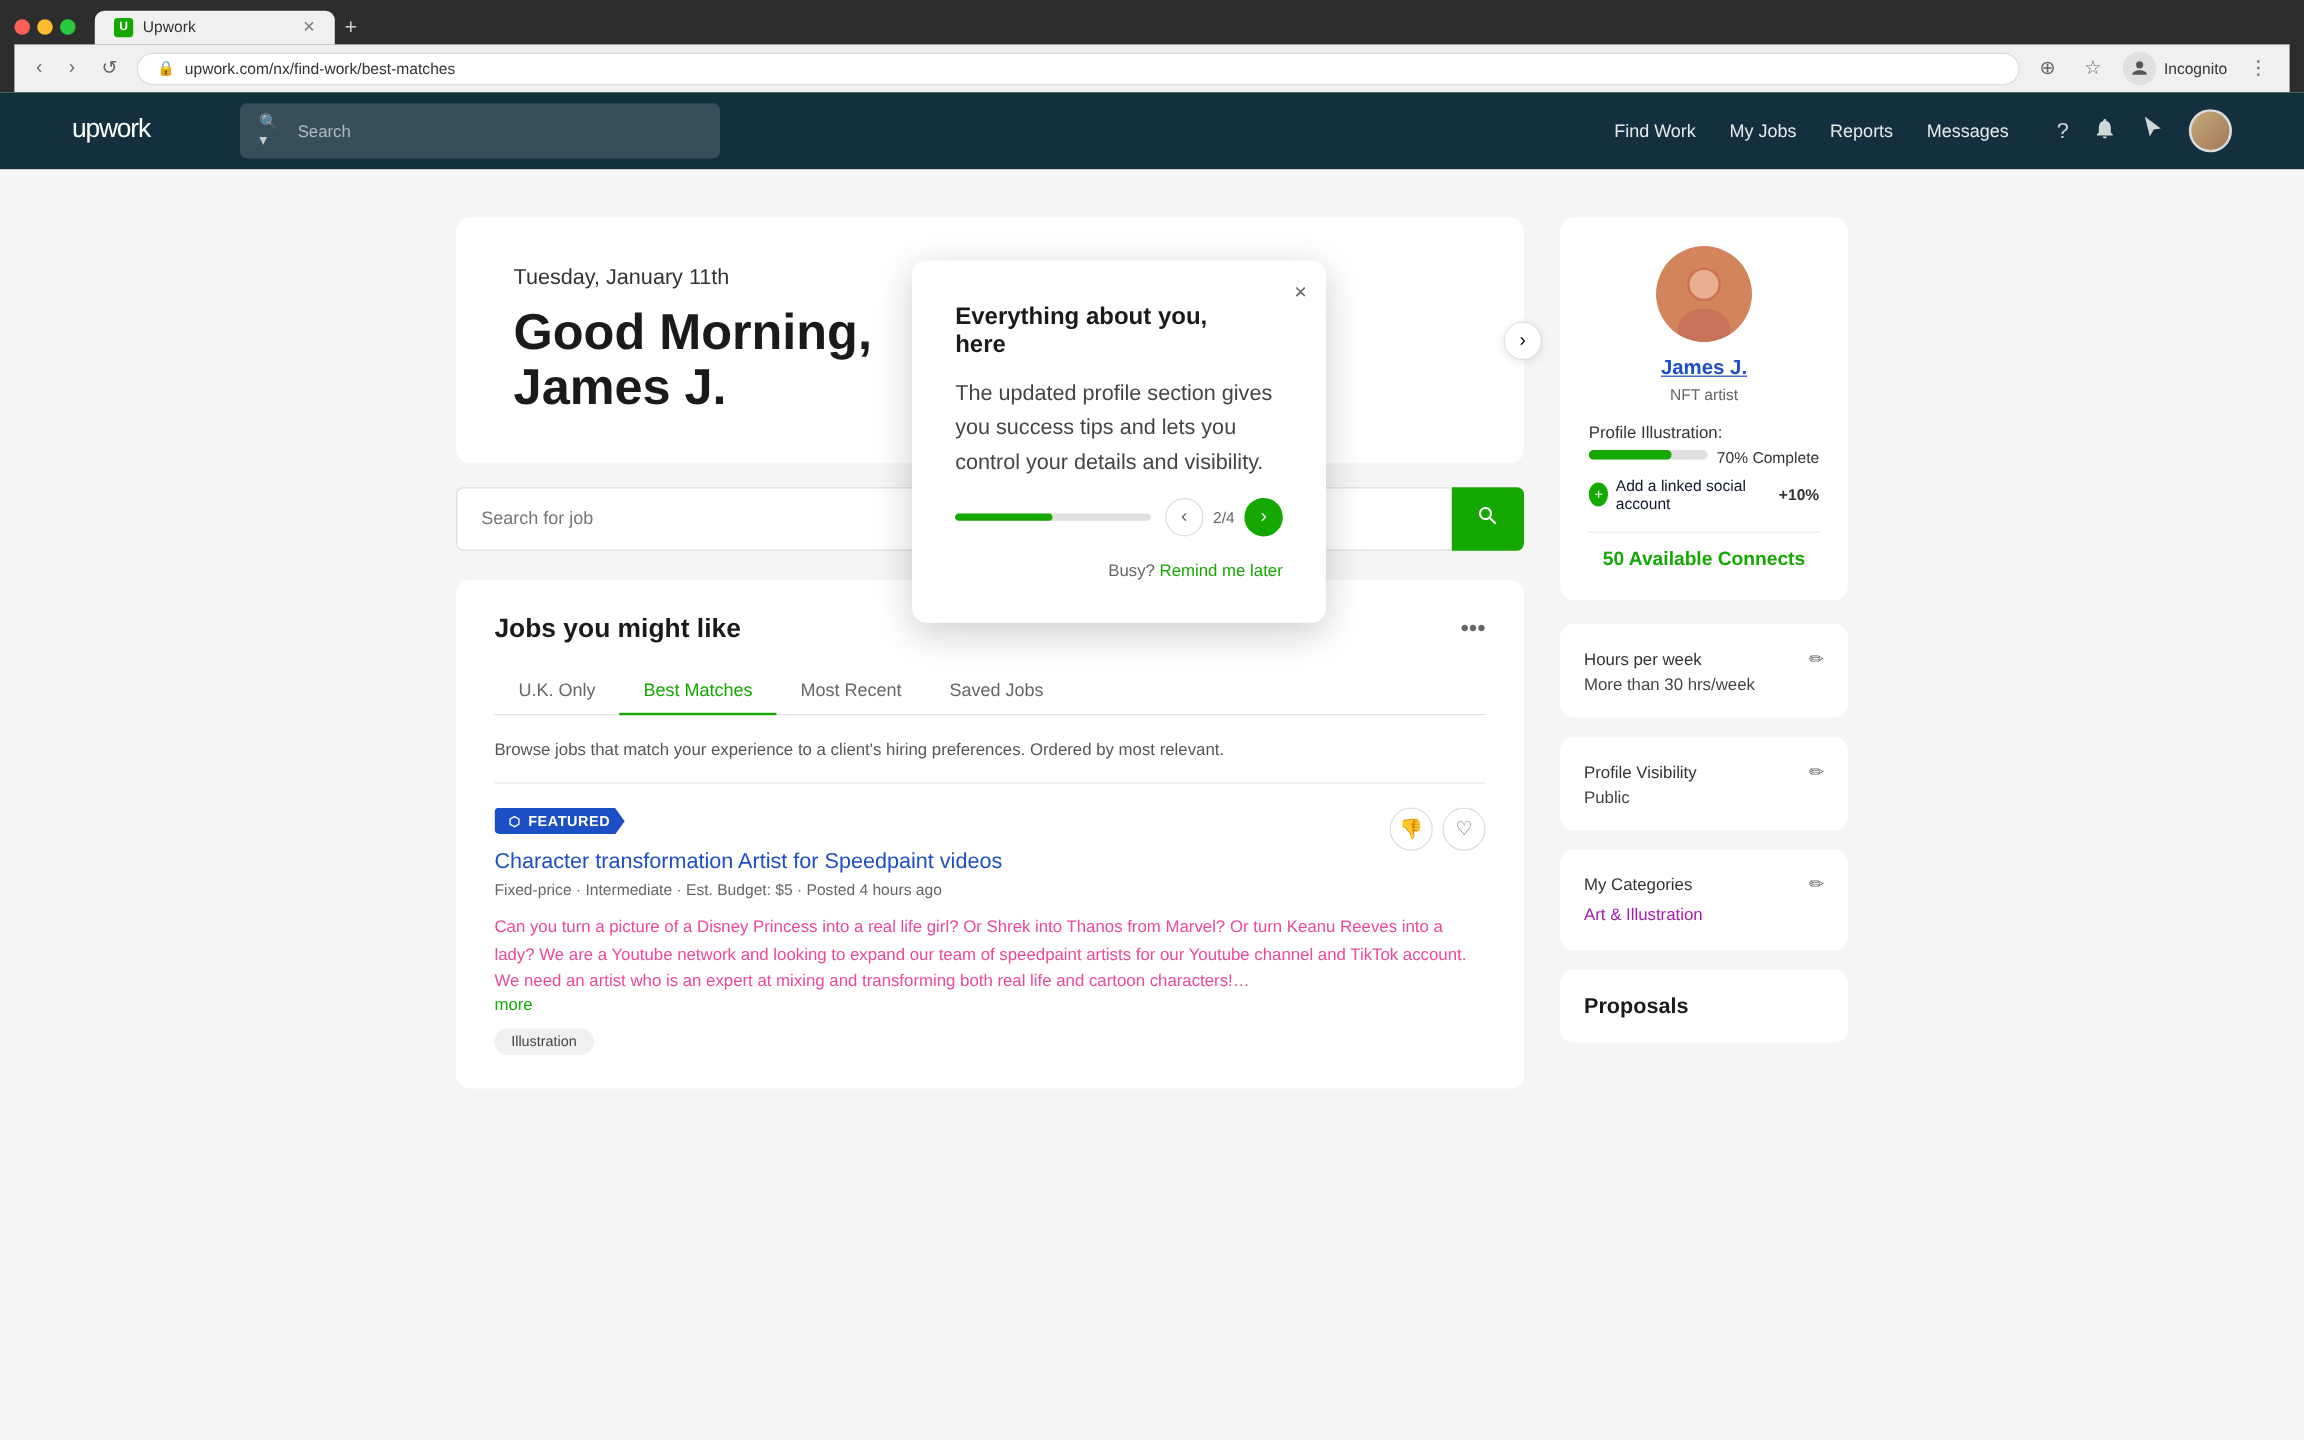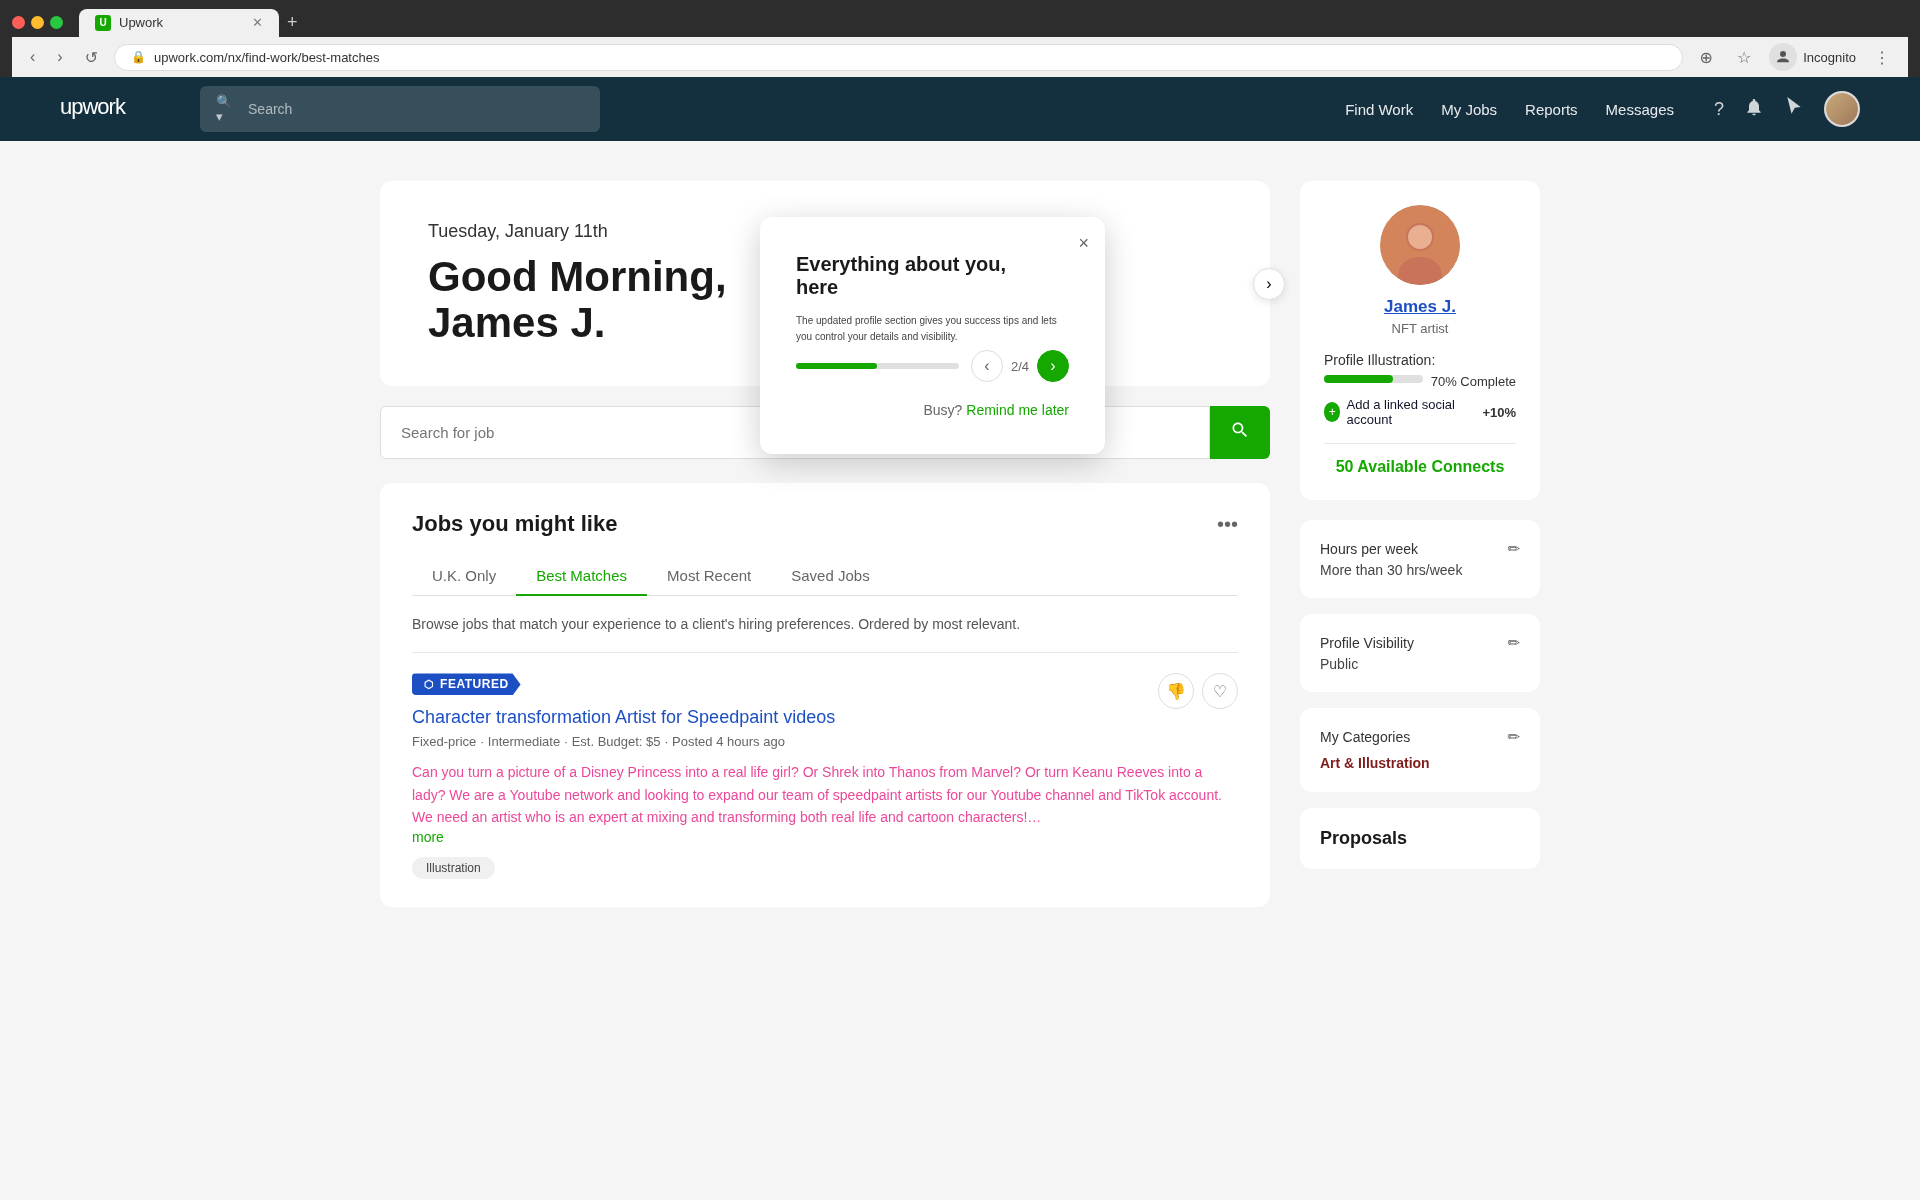--- a/index.html
+++ b/index.html
@@ -49,21 +49,21 @@
     
     .greeting-card { background: white; border-radius: 12px; padding: 40px 48px; margin-bottom: 20px; position: relative; min-height: 200px; overflow: visible; }
     .greeting-date { font-size: 18px; color: #333; margin-bottom: 12px; font-weight: 400; }
     .greeting-title { font-size: 42px; font-weight: 700; color: #1a1a1a; line-height: 1.1; }
     .greeting-arrow { position: absolute; right: -15px; top: 50%; transform: translateY(-50%); background: white; border: 1px solid #e0e0e0; border-radius: 50%; width: 32px; height: 32px; display: flex; align-items: center; justify-content: center; cursor: pointer; box-shadow: 0 2px 8px rgba(0,0,0,0.1); }
 
     
     .popup-overlay { position: absolute; top: 36px; left: 380px; width: 345px; background: white; border-radius: 12px; box-shadow: 0 8px 32px rgba(0,0,0,0.2); z-index: 100; padding: 36px; }
     .popup-title { font-size: 20px; font-weight: 700; color: #1a1a1a; margin-bottom: 14px; padding-right: 24px; }
     .popup-close { position: absolute; top: 16px; right: 16px; background: none; border: none; cursor: pointer; font-size: 18px; color: #666; }
-    .popup-body { font-size: 10px; color: #444; line-height: 1.6; margin-bottom: 5px; }
+    .popup-body { font-size: 18px; color: #444; line-height: 1.6; margin-bottom: 16px; }
     .popup-progress { display: flex; align-items: center; gap: 12px; margin-bottom: 20px; }
     .progress-bar-container { flex: 1; height: 6px; background: #e0e0e0; border-radius: 3px; }
     .progress-bar-fill { height: 100%; background: #14a800; border-radius: 3px; width: 50%; }
     .popup-nav { display: flex; align-items: center; gap: 8px; }
     .popup-nav-btn { width: 32px; height: 32px; border-radius: 50%; border: 1px solid #ddd; background: white; cursor: pointer; display: flex; align-items: center; justify-content: center; font-size: 16px; color: #666; }
     .popup-nav-btn.next { background: #14a800; border-color: #14a800; color: white; }
     .popup-busy { margin-top: 16px; text-align: right; font-size: 14px; color: #666; }
     .popup-busy a { color: #14a800; text-decoration: none; font-weight: 500; cursor: pointer; }
 
     
@@ -113,21 +113,21 @@
     .connects-section { margin-top: 16px; border-top: 1px solid #e8e8e8; padding-top: 14px; }
     .connects-count { color: #14a800; font-size: 16px; font-weight: 600; cursor: pointer; }
 
     .sidebar-stat { background: white; border-radius: 12px; padding: 20px; margin-bottom: 16px; }
     .sidebar-stat-label { font-size: 14px; color: #333; font-weight: 500; margin-bottom: 4px; display: flex; align-items: center; justify-content: space-between; }
     .edit-icon { color: #666; cursor: pointer; font-size: 15px; }
     .sidebar-stat-value { font-size: 14px; color: #444; }
 
     .my-categories { background: white; border-radius: 12px; padding: 20px; margin-bottom: 16px; }
     .my-categories-label { font-size: 14px; font-weight: 500; color: #333; margin-bottom: 8px; display: flex; align-items: center; justify-content: space-between; }
-    .category-tag { color: #7f1d1d; font-size: 14px; font-weight: 700; cursor: pointer; }
+    .category-tag { color: #a21caf; font-size: 14px; font-weight: 400; cursor: pointer; }
 
     .proposals-section { background: white; border-radius: 12px; padding: 20px; }
     .proposals-title { font-size: 18px; font-weight: 600; color: #1a1a1a; }
   </style>
 </head>
 <body>
 
 <div class="browser-chrome">
   <div class="browser-tabs">
     <div class="tab-controls">

